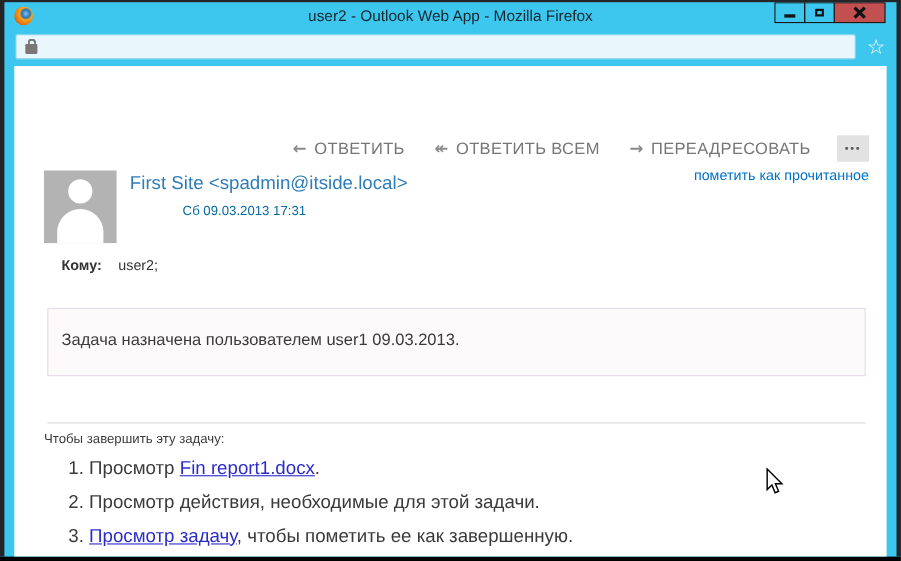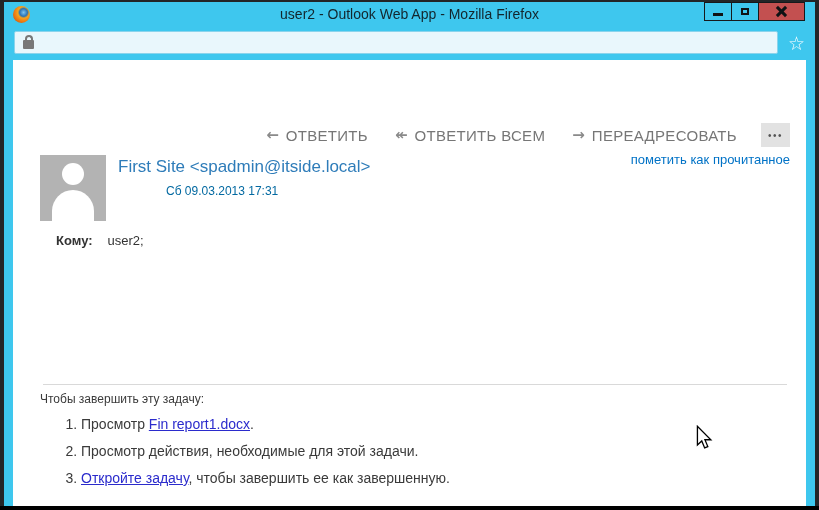--- a/index.html
+++ b/index.html
@@ -53,21 +53,21 @@
   .sender{position:absolute;left:105px;top:97px;font-size:17px;color:var(--sender-blue);}
   .date{position:absolute;left:105px;top:124px;font-size:12px;color:#0369a1;margin-left:48px;}
   .to-row{position:absolute;left:27px;top:173px;font-size:13px;color:#333;}
   .to-row .to-label{font-weight:bold;margin-right:15px;margin-left:16px;}
   .notice{position:absolute;left:30px;right:19px;top:220px;height:62px;box-sizing:border-box;
     border:1px solid var(--notice-border);background:var(--notice-bg);}
   .notice-text{padding:20px 0 0 12px;font-size:15px;color:var(--text);}
   .divider{position:absolute;left:30px;right:19px;top:324px;height:1px;background:var(--divider);}
   .todo-title{position:absolute;left:27px;top:332px;font-size:12px;color:var(--text);}
   .steps{position:absolute;left:27px;top:355px;}
-  .steps ol{margin:0;padding-left:41px;font-size:14px;color:var(--text);}
+  .steps ol{margin:0;padding-left:41px;font-size:17px;color:var(--text);}
   .steps li{margin-bottom:8px;line-height:1.35;}
   .steps a{color:var(--hyperlink-indigo);text-decoration:underline;cursor:pointer;}
   .cursor{position:absolute;left:682px;top:365px;pointer-events:none;}
 </style>
 </head>
 <body>
 
 <div class="window">
 
   <div class="titlebar">
@@ -124,30 +124,33 @@
       <div class="shoulders"></div>
     </div>
 
     <div class="sender">First Site &lt;spadmin@itside.local&gt;</div>
     <div class="date">Сб 09.03.2013 17:31</div>
 
     <div class="to-row">
       <span class="to-label">Кому:</span><span>user2;</span>
     </div>
 
+    <div class="notice">
+      <div class="notice-text">Задача назначена пользователем user1 09.03.2013.</div>
+    </div>
 
     <div class="divider"></div>
 
     <div class="todo-title">Чтобы завершить эту задачу:</div>
 
     <div class="steps">
       <ol>
         <li><span>Просмотр </span><a>Fin report1.docx</a><span>.</span></li>
         <li><span></span><span>Просмотр действия, необходимые для этой задачи.</span></li>
-        <li><span></span><a>Откройте задачу</a><span>, чтобы завершить ее как завершенную.</span></li>
+        <li><span></span><a>Просмотр задачу</a><span>, чтобы пометить ее как завершенную.</span></li>
       </ol>
     </div>
 
     <div class="cursor">
       <svg width="18" height="25" viewBox="0 0 12 19">
         <path d="M1 1 L1 15.2 L4.3 12.1 L6.5 17.4 L8.9 16.4 L6.7 11.2 L11.2 11.2 Z" fill="#ffffff" stroke="#000000" stroke-width="1"></path>
       </svg>
     </div>
 
   </div>

